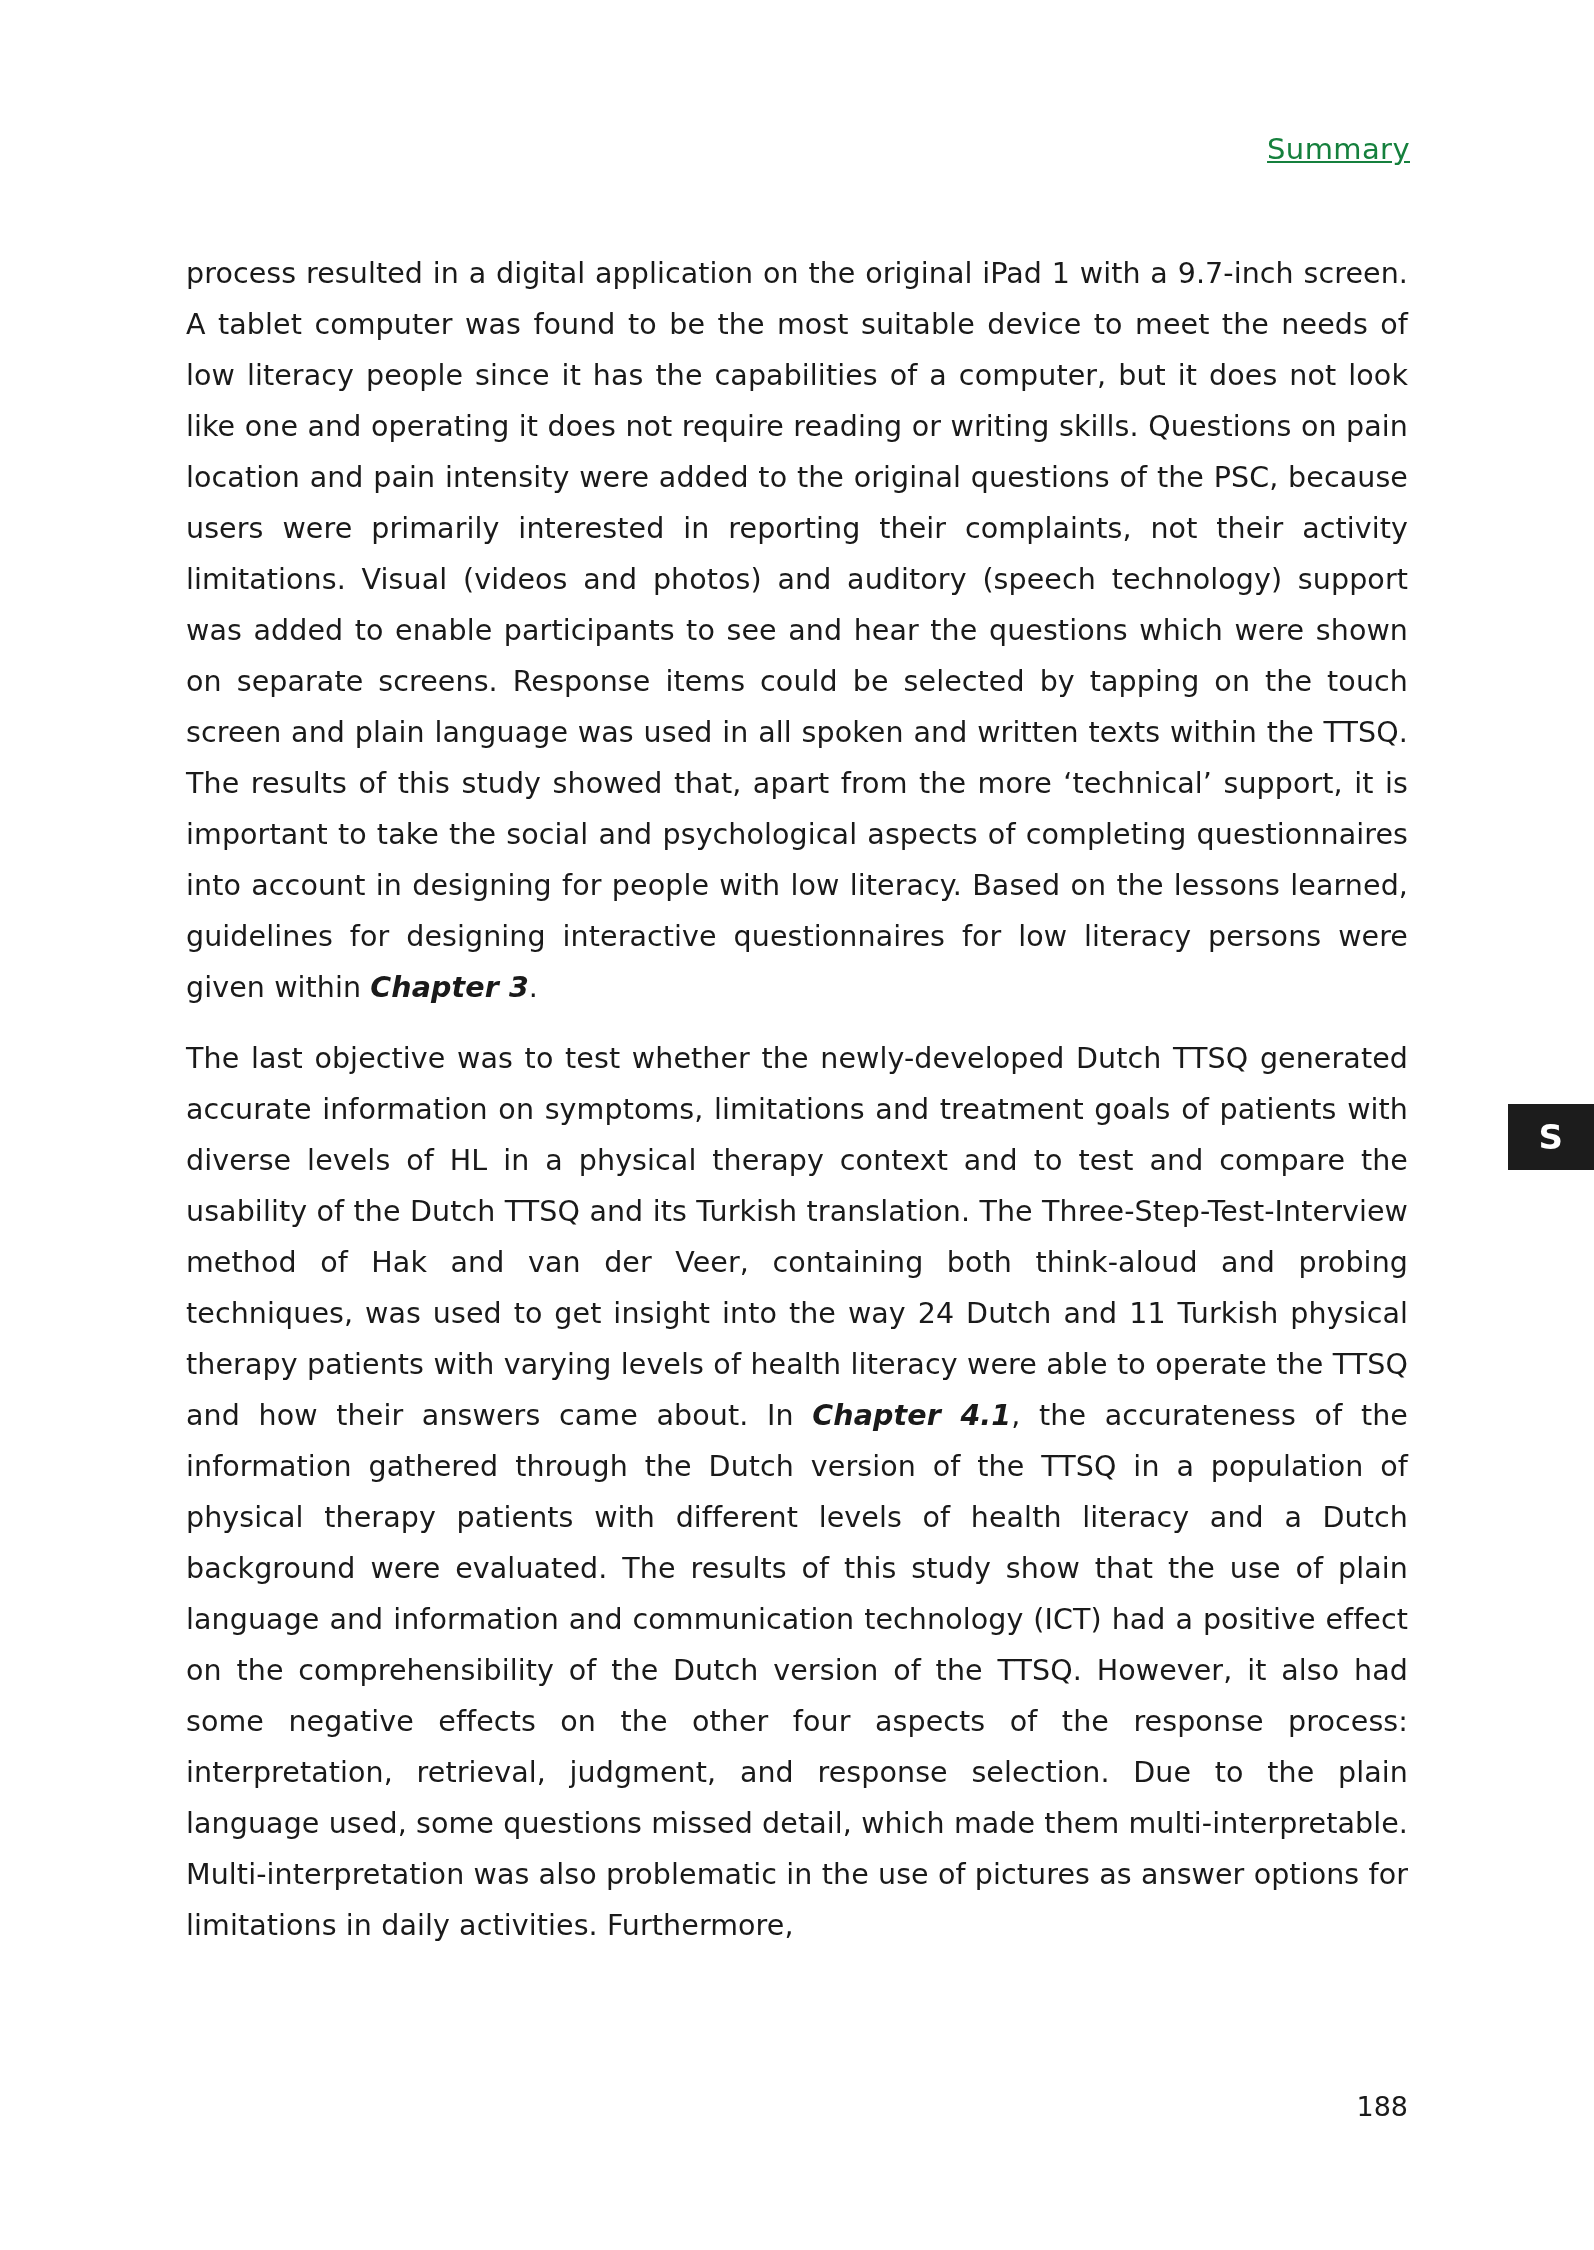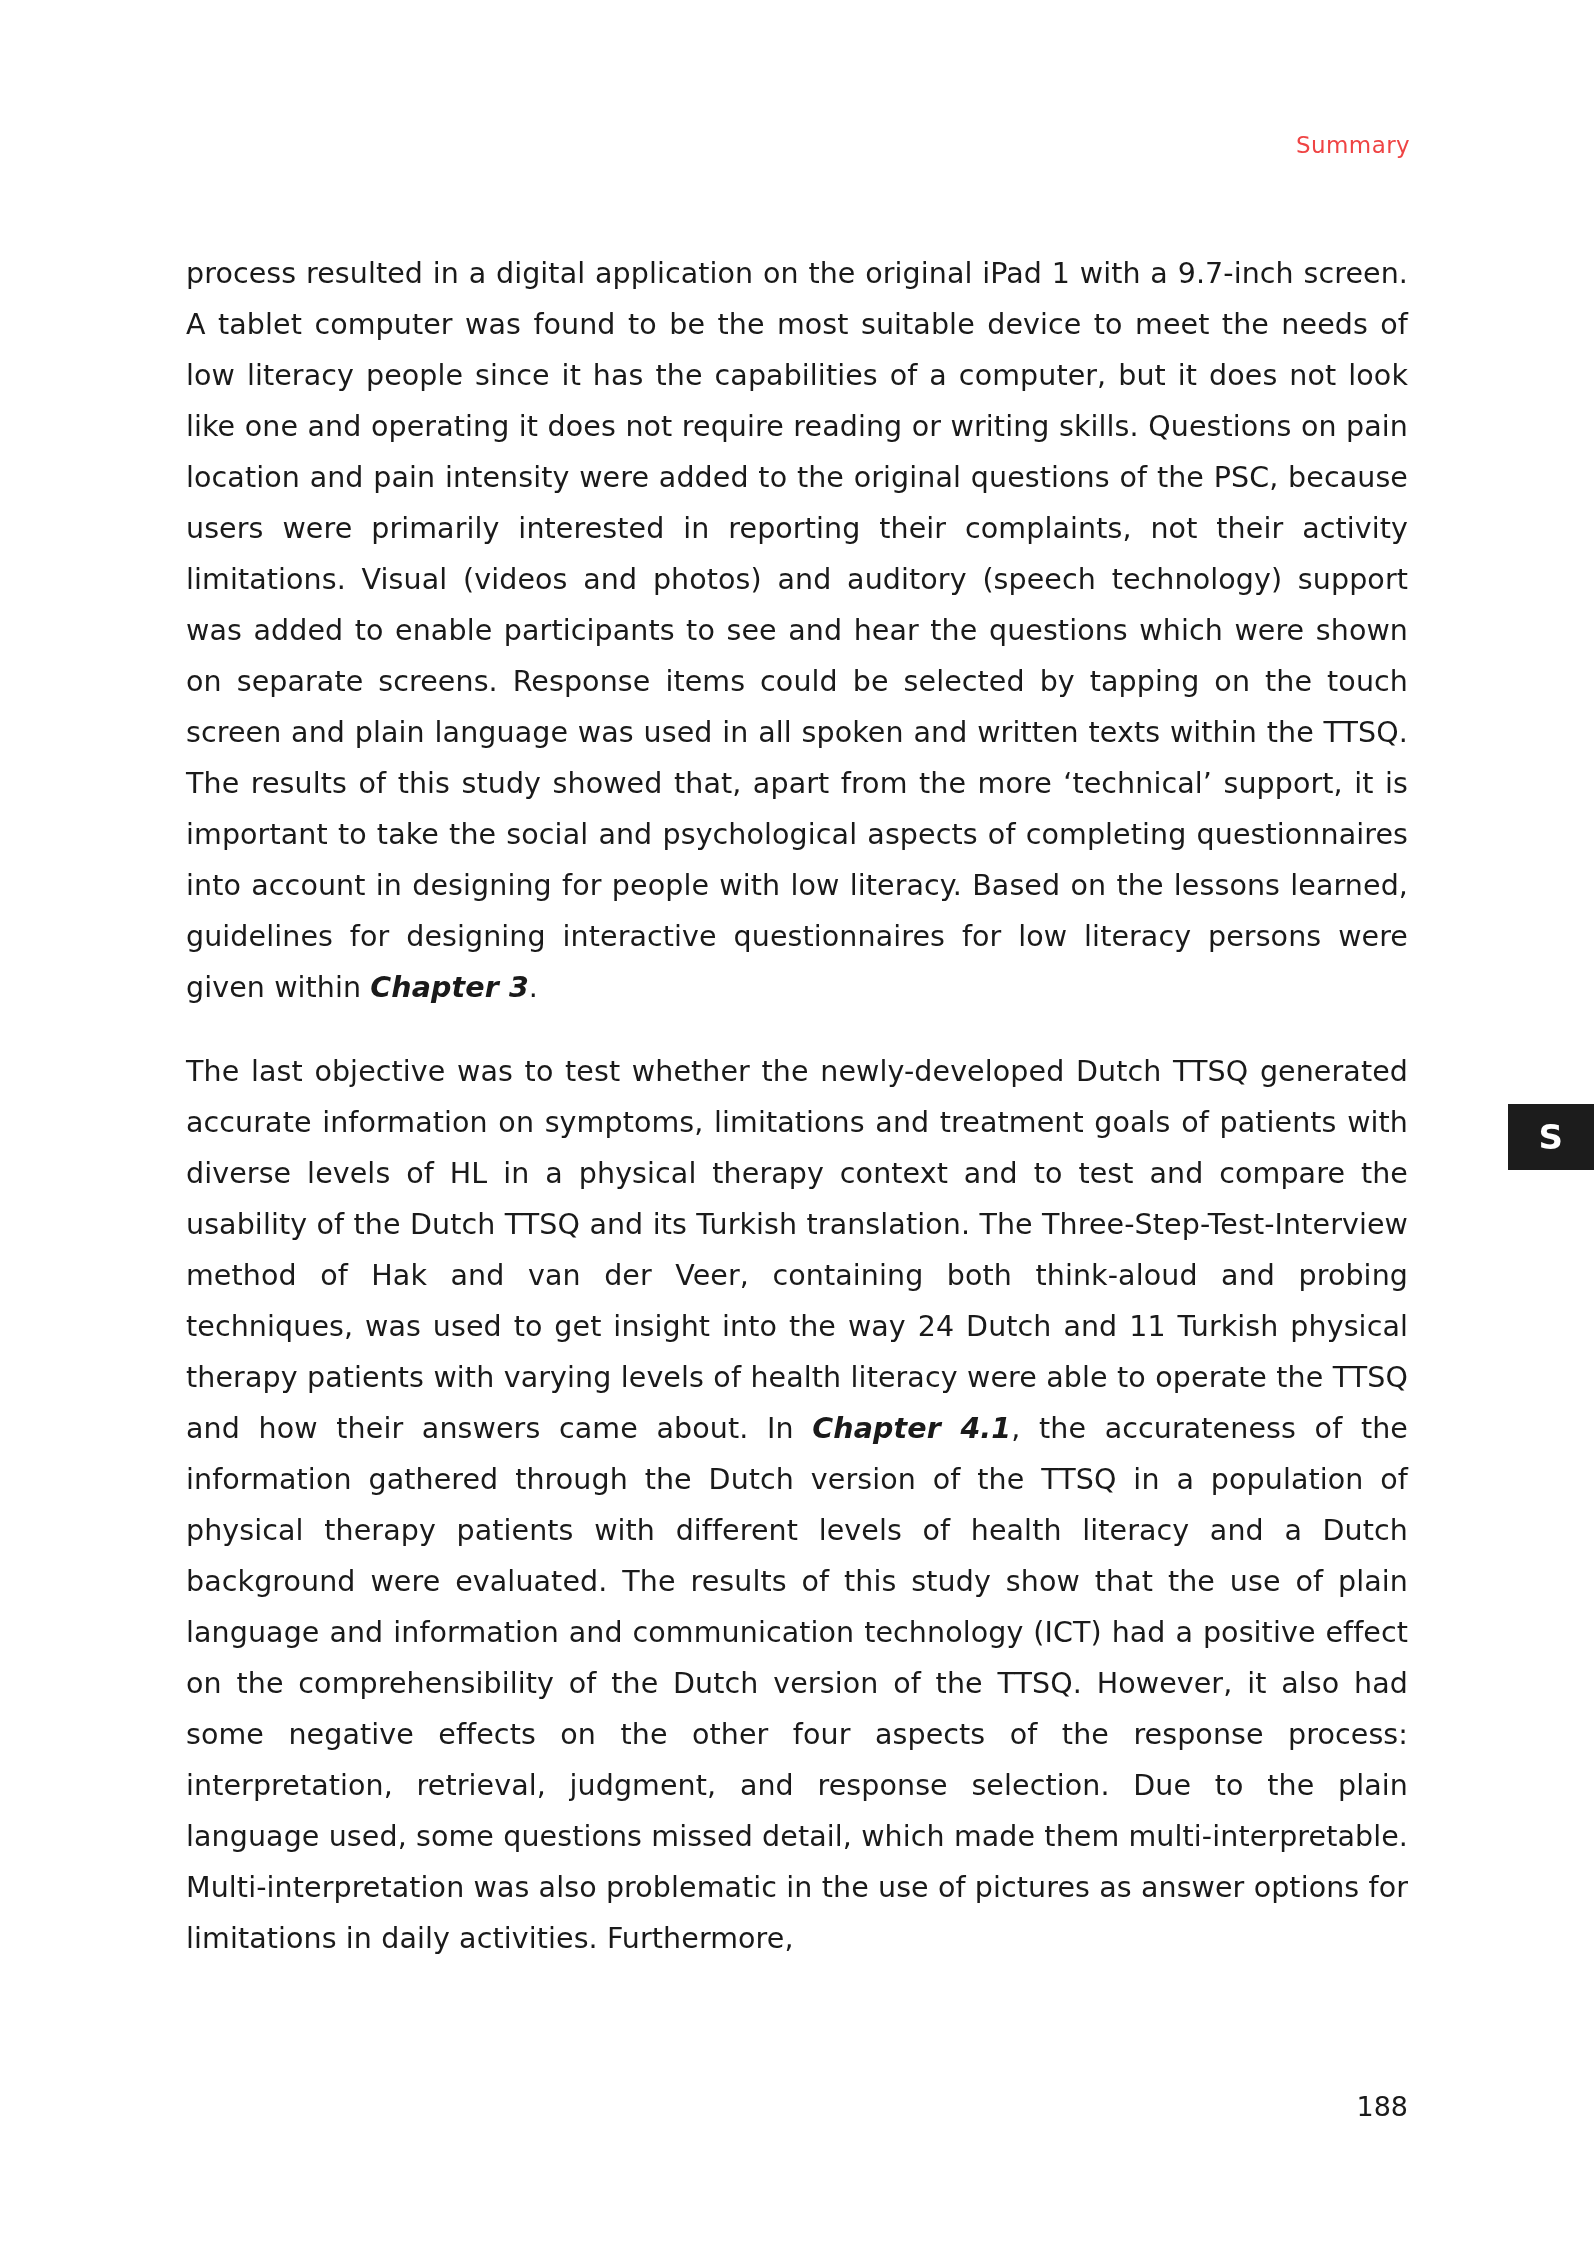--- a/index.html
+++ b/index.html
@@ -16,41 +16,42 @@
     overflow: hidden;
   }
   .page {
     position: absolute;
     inset: 0;
   }
   .running-head {
     position: absolute;
     top: 132px;
     right: 184px;
-    font-size: 23px;
+    font-size: 29px;
     letter-spacing: 0.4px;
-    color: #ef4444;
+    color: #15803d;
+    text-decoration: underline;
   }
   .content {
     position: absolute;
     left: 186px;
     top: 248px;
     width: 1222px;
   }
   .para {
     font-size: 28.5px;
     line-height: 51px;
     text-align: justify;
     text-justify: inter-word;
     color: #1a1a1a;
     margin: 0;
     letter-spacing: 0.1px;
   }
   .para + .para {
-    margin-top: 33px;
+    margin-top: 20px;
   }
   .para b {
     font-weight: bold;
     font-style: italic;
   }
   .thumb-tab {
     position: absolute;
     right: 0;
     top: 1104px;
     width: 86px;

